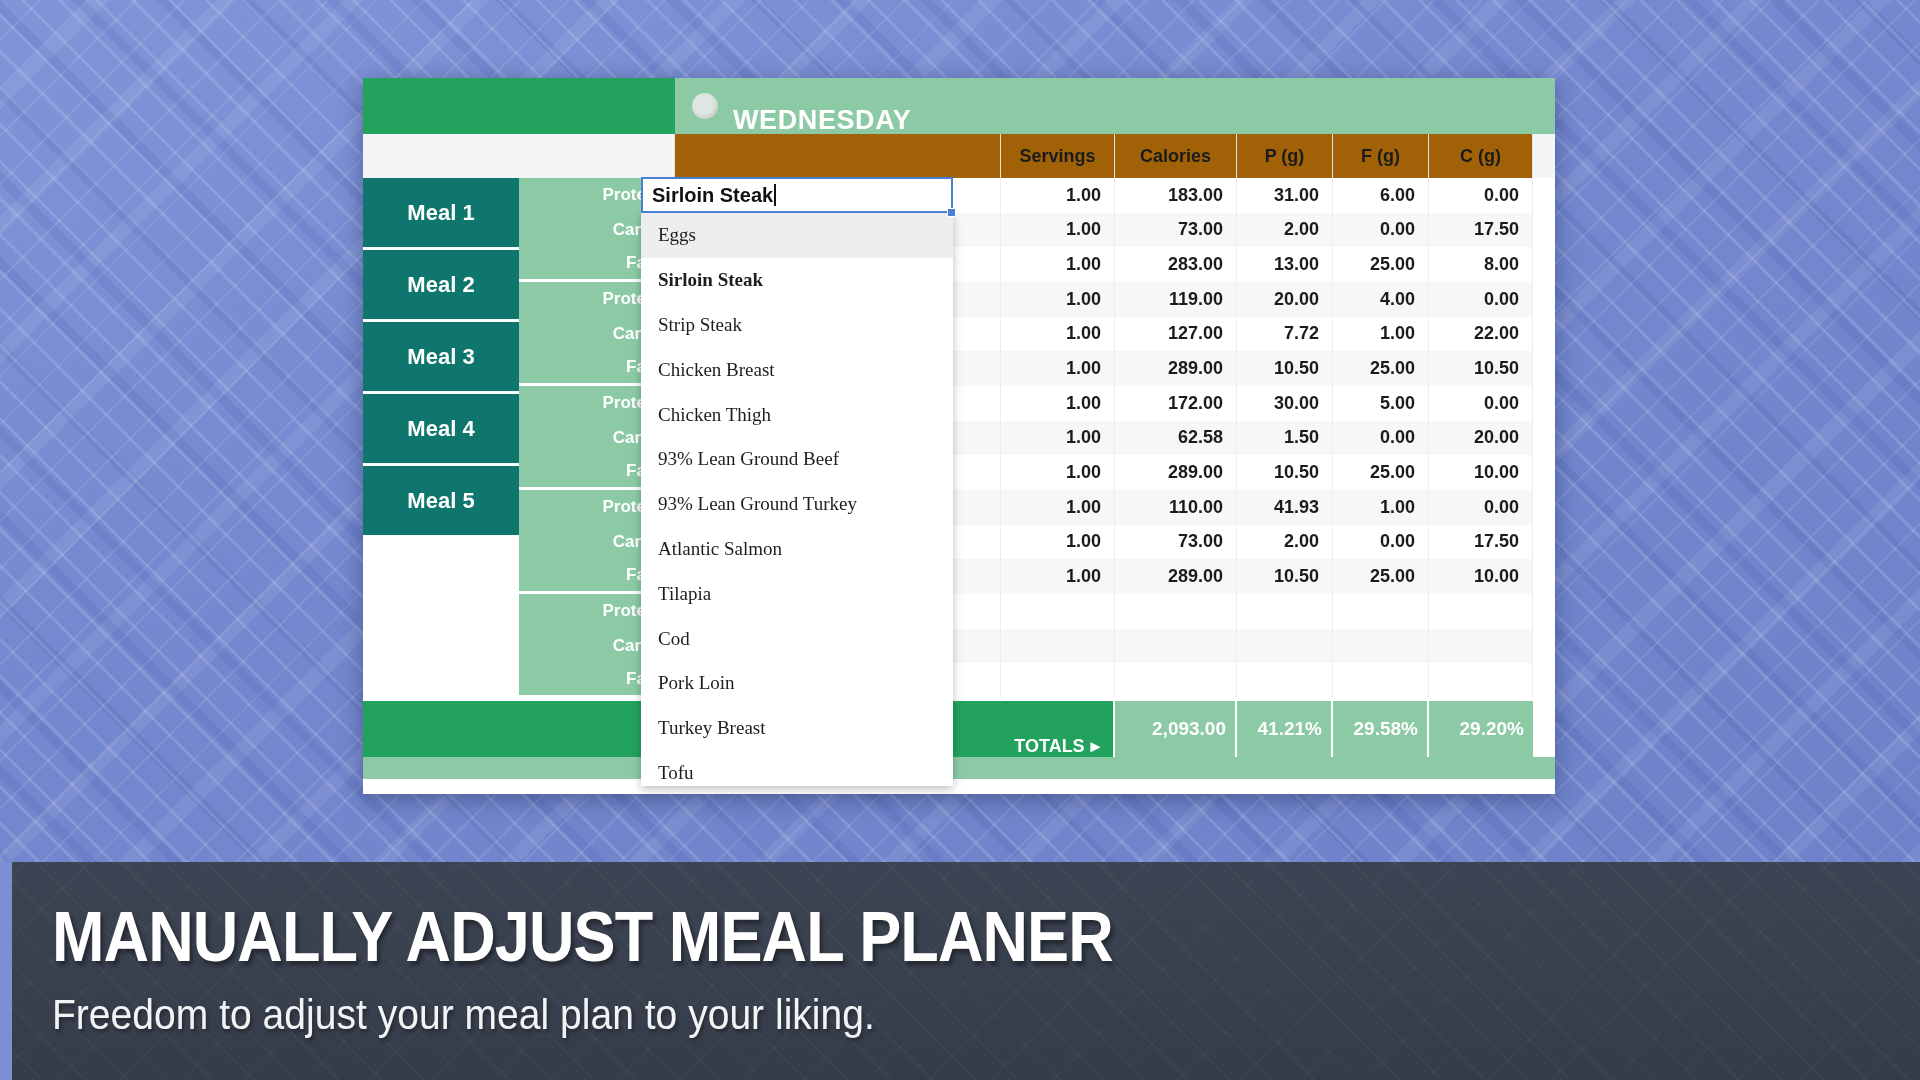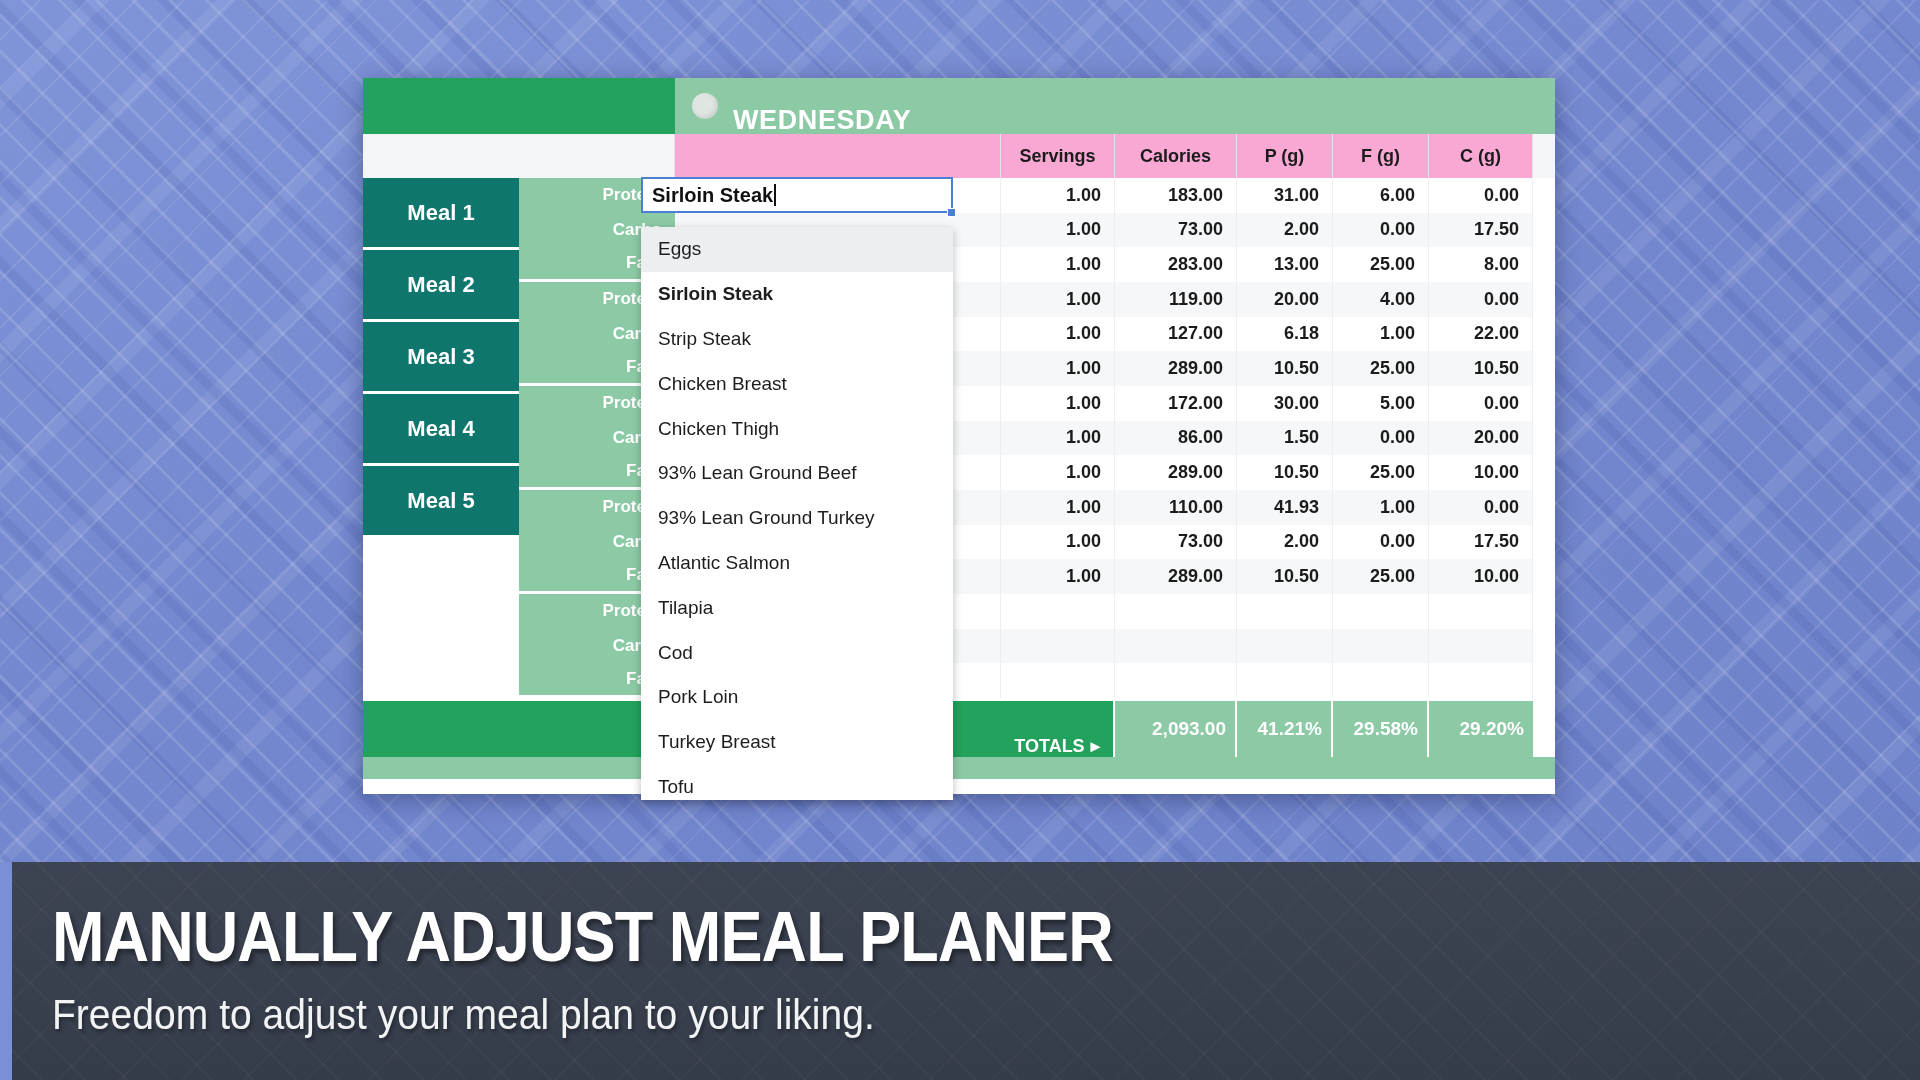--- a/index.html
+++ b/index.html
@@ -45,21 +45,21 @@
   .day-name {
     color:#ffffff; font-size:27px; font-weight:bold; letter-spacing:.6px;margin-top:28px;
   }
 
   
   .colhead { height:44px; background:#f4f5f7; }
   .colhead .blank-a { width:312px; border-right:1px solid #e2e4e8; background:#f4f5f7; }
   .ch {
     display:flex; align-items:center; justify-content:center;
     font-size:18px; font-weight:bold; color:#1b1b1b;
-    background:#f9a8d4; border-right:1px solid #e2e4e8;
+    background:#a16207; border-right:1px solid #e2e4e8;
   }
 
   
   .c-food   { width:326px; }
   .c-serv   { width:114px; }
   .c-cal    { width:122px; }
   .c-p      { width: 96px; }
   .c-f      { width: 96px; }
   .c-c      { width:104px; }
 
@@ -115,24 +115,25 @@
     z-index:40;
   }
   #caret {
     display:inline-block; width:2px; height:22px; background:#111; margin-left:1px;
   }
   #cell-nub {
     position:absolute; left:947px; top:208px; width:9px; height:9px;
     background:#4a7fd4; border:1px solid #fff; border-radius:1px; z-index:41;
   }
   #dropdown {
-    position:absolute; left:641px; top:227px; width:312px; height:573px;
+    position:absolute; left:641px; top:213px; width:312px; height:573px;
     background:#ffffff; z-index:39;
     box-shadow:0 3px 9px rgba(0,0,0,.26);
     overflow:hidden;
+    font-family:Liberation Serif, serif;
   }
   .dd-item {
     height:44.8px; display:flex; align-items:center; padding-left:17px;
     font-size:19px; color:#1d1d1d;
   }
   .dd-item.hl { background:#eceef0; }
   .dd-item.sel { font-weight:bold; }
 
   
   #caption {
@@ -235,21 +236,21 @@
           <div class="dc c-serv">1.00</div>
           <div class="dc c-cal">119.00</div>
           <div class="dc c-p">20.00</div>
           <div class="dc c-f">4.00</div>
           <div class="dc c-c">0.00</div>
         </div>
         <div class="drow">
           <div class="dc c-food food"></div>
           <div class="dc c-serv">1.00</div>
           <div class="dc c-cal">127.00</div>
-          <div class="dc c-p">6.18</div>
+          <div class="dc c-p">7.72</div>
           <div class="dc c-f">1.00</div>
           <div class="dc c-c">22.00</div>
         </div>
         <div class="drow alt">
           <div class="dc c-food food"></div>
           <div class="dc c-serv">1.00</div>
           <div class="dc c-cal">289.00</div>
           <div class="dc c-p">10.50</div>
           <div class="dc c-f">25.00</div>
           <div class="dc c-c">10.50</div>
@@ -258,21 +259,21 @@
           <div class="dc c-food food"></div>
           <div class="dc c-serv">1.00</div>
           <div class="dc c-cal">172.00</div>
           <div class="dc c-p">30.00</div>
           <div class="dc c-f">5.00</div>
           <div class="dc c-c">0.00</div>
         </div>
         <div class="drow alt">
           <div class="dc c-food food"></div>
           <div class="dc c-serv">1.00</div>
-          <div class="dc c-cal">86.00</div>
+          <div class="dc c-cal">62.58</div>
           <div class="dc c-p">1.50</div>
           <div class="dc c-f">0.00</div>
           <div class="dc c-c">20.00</div>
         </div>
         <div class="drow">
           <div class="dc c-food food"></div>
           <div class="dc c-serv">1.00</div>
           <div class="dc c-cal">289.00</div>
           <div class="dc c-p">10.50</div>
           <div class="dc c-f">25.00</div>

